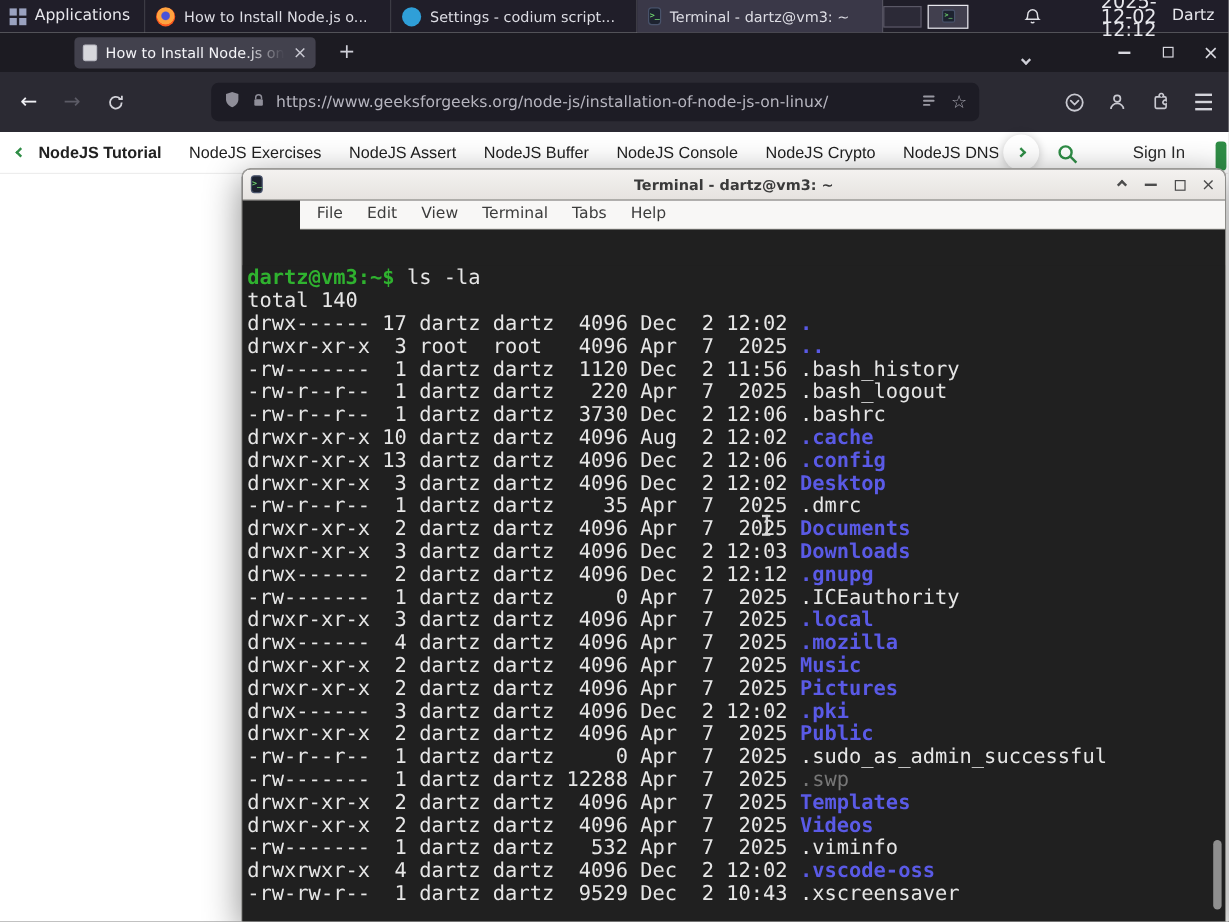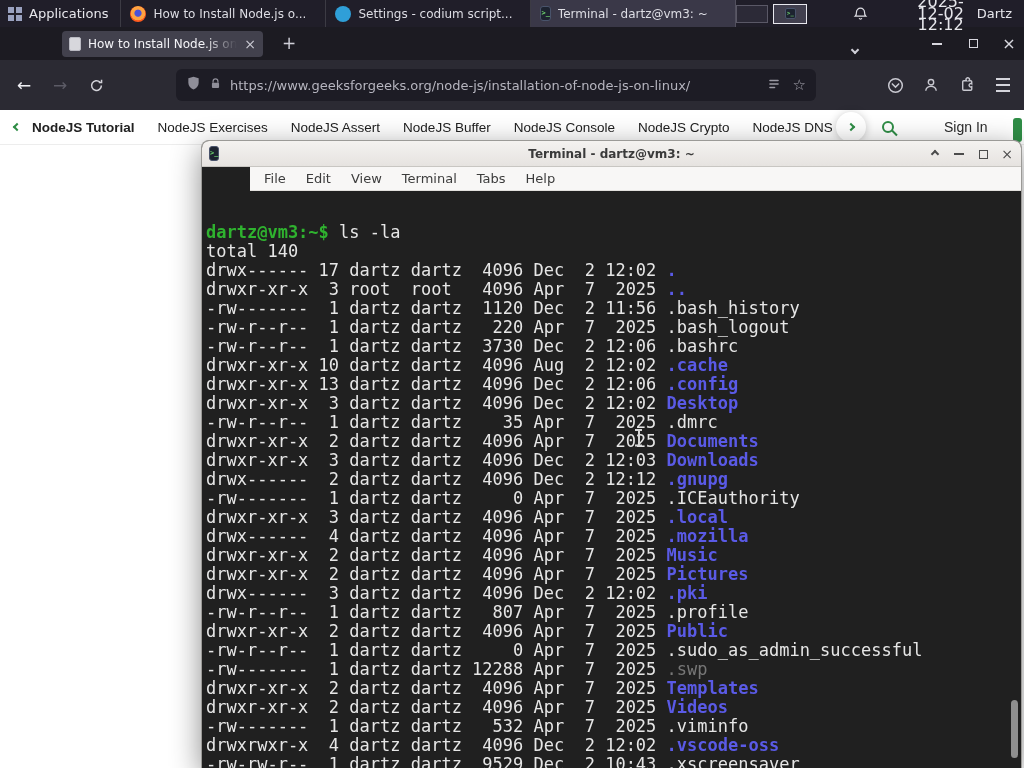--- a/index.html
+++ b/index.html
@@ -314,21 +314,20 @@
           <div class="trow"><span>-rw-r--r--  1 dartz dartz    35 Apr  7  2025 </span><span class="f-file">.dmrc</span></div>
           <div class="trow"><span>drwxr-xr-x  2 dartz dartz  4096 Apr  7  2025 </span><span class="f-dir">Documents</span></div>
           <div class="trow"><span>drwxr-xr-x  3 dartz dartz  4096 Dec  2 12:03 </span><span class="f-dir">Downloads</span></div>
           <div class="trow"><span>drwx------  2 dartz dartz  4096 Dec  2 12:12 </span><span class="f-dir">.gnupg</span></div>
           <div class="trow"><span>-rw-------  1 dartz dartz     0 Apr  7  2025 </span><span class="f-file">.ICEauthority</span></div>
           <div class="trow"><span>drwxr-xr-x  3 dartz dartz  4096 Apr  7  2025 </span><span class="f-dir">.local</span></div>
           <div class="trow"><span>drwx------  4 dartz dartz  4096 Apr  7  2025 </span><span class="f-dir">.mozilla</span></div>
           <div class="trow"><span>drwxr-xr-x  2 dartz dartz  4096 Apr  7  2025 </span><span class="f-dir">Music</span></div>
           <div class="trow"><span>drwxr-xr-x  2 dartz dartz  4096 Apr  7  2025 </span><span class="f-dir">Pictures</span></div>
           <div class="trow"><span>drwx------  3 dartz dartz  4096 Dec  2 12:02 </span><span class="f-dir">.pki</span></div>
-          <div class="trow"><span>-rw-r--r--  1 dartz dartz   807 Apr  7  2025 </span><span class="f-file">.profile</span></div>
           <div class="trow"><span>drwxr-xr-x  2 dartz dartz  4096 Apr  7  2025 </span><span class="f-dir">Public</span></div>
           <div class="trow"><span>-rw-r--r--  1 dartz dartz     0 Apr  7  2025 </span><span class="f-file">.sudo_as_admin_successful</span></div>
           <div class="trow"><span>-rw-------  1 dartz dartz 12288 Apr  7  2025 </span><span class="f-dim">.swp</span></div>
           <div class="trow"><span>drwxr-xr-x  2 dartz dartz  4096 Apr  7  2025 </span><span class="f-dir">Templates</span></div>
           <div class="trow"><span>drwxr-xr-x  2 dartz dartz  4096 Apr  7  2025 </span><span class="f-dir">Videos</span></div>
           <div class="trow"><span>-rw-------  1 dartz dartz   532 Apr  7  2025 </span><span class="f-file">.viminfo</span></div>
           <div class="trow"><span>drwxrwxr-x  4 dartz dartz  4096 Dec  2 12:02 </span><span class="f-dir">.vscode-oss</span></div>
           <div class="trow"><span>-rw-rw-r--  1 dartz dartz  9529 Dec  2 10:43 </span><span class="f-file">.xscreensaver</span></div>
         </div>
       <span class="scroll-thumb"></span>

